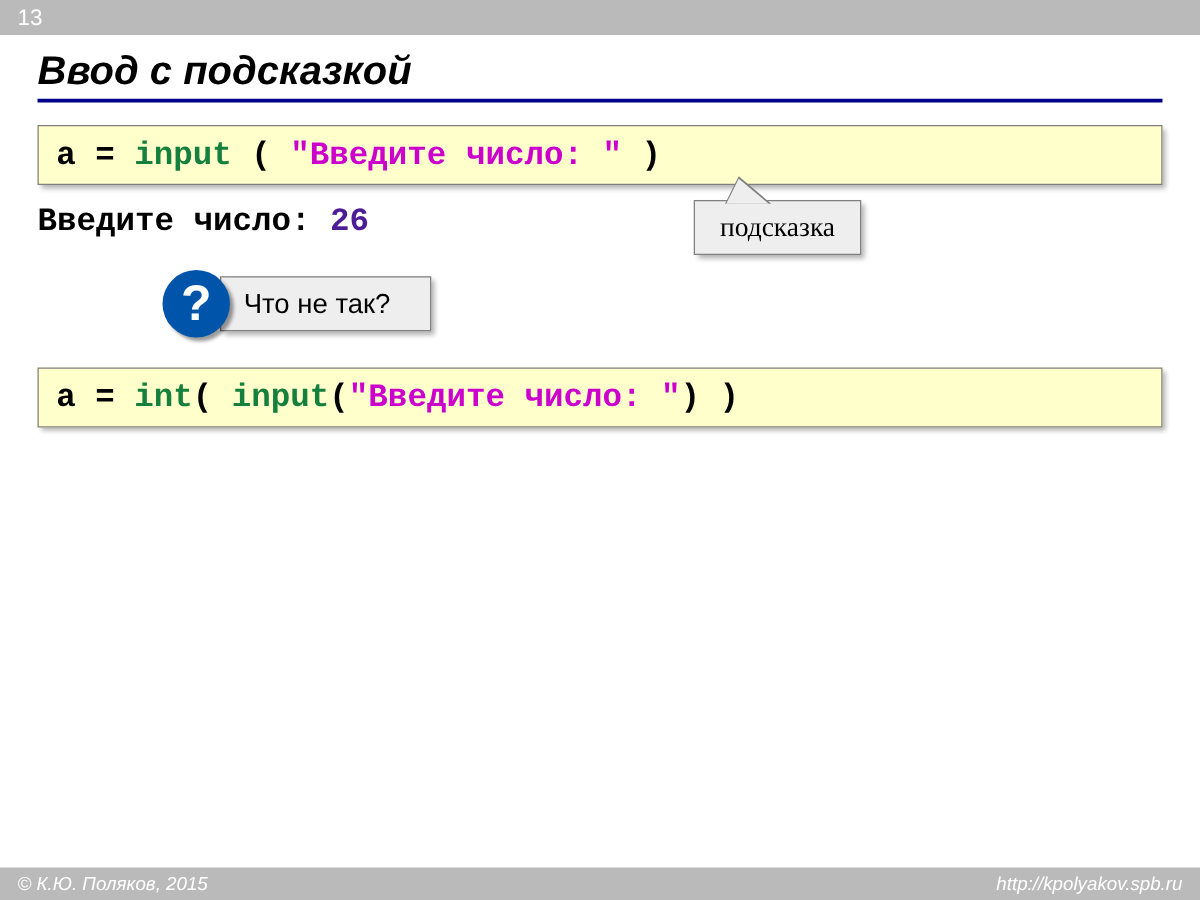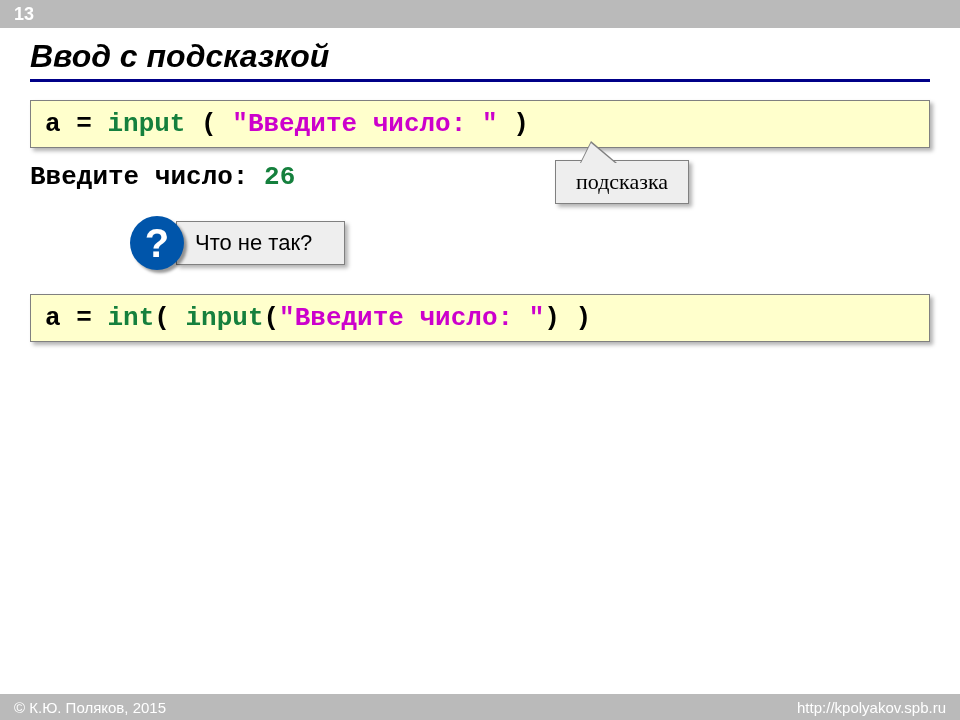--- a/index.html
+++ b/index.html
@@ -23,21 +23,21 @@
       justify-content: space-between;
       padding: 0 14px;
     }
     .header-title {
       color: #ffffff;
       font-style: italic;
       font-size: 17px;
     }
     .page-number {
       color: #ffffff;
-      font-weight: bold;
+      font-weight: normal;
       font-size: 18px;
     }
     .content {
       padding: 10px 30px 0 30px;
     }
     .slide-title {
       font-size: 32px;
       font-weight: bold;
       color: #000000;
       border-bottom: 3px solid #000088;
@@ -61,21 +61,21 @@
     .code-func { color: #15803d; font-family: Liberation Mono, monospace; }
     .code-paren { color: #000000; }
     .code-str { color: #cc00cc; }
     .output-line {
       font-family: "Courier New", monospace;
       font-size: 26px;
       font-weight: bold;
       margin: 14px 0 24px 0;
     }
     .output-text { color: #000000; }
-    .output-val { color: #15803d; }
+    .output-val { color: #4c1d95; }
     .hint-wrap {
       position: absolute;
       left: 555px;
       top: 160px;
       font-family: Liberation Serif, serif;
     }
     .hint-callout {
       background: #eeeeee;
       border: 1px solid #808080;
       box-shadow: 3px 3px 4px rgba(0,0,0,0.3);
@@ -138,20 +138,21 @@
       bottom: 0;
       left: 0;
       right: 0;
       height: 26px;
       background: #bababa;
       display: flex;
       align-items: center;
       justify-content: space-between;
       padding: 0 14px;
       color: #ffffff;
+      font-style: italic;
       font-size: 15px;
     }
   </style>
 </head>
 <body>
 
 <div class="header-bar">
   <span class="page-number">13</span>
 </div>
 

